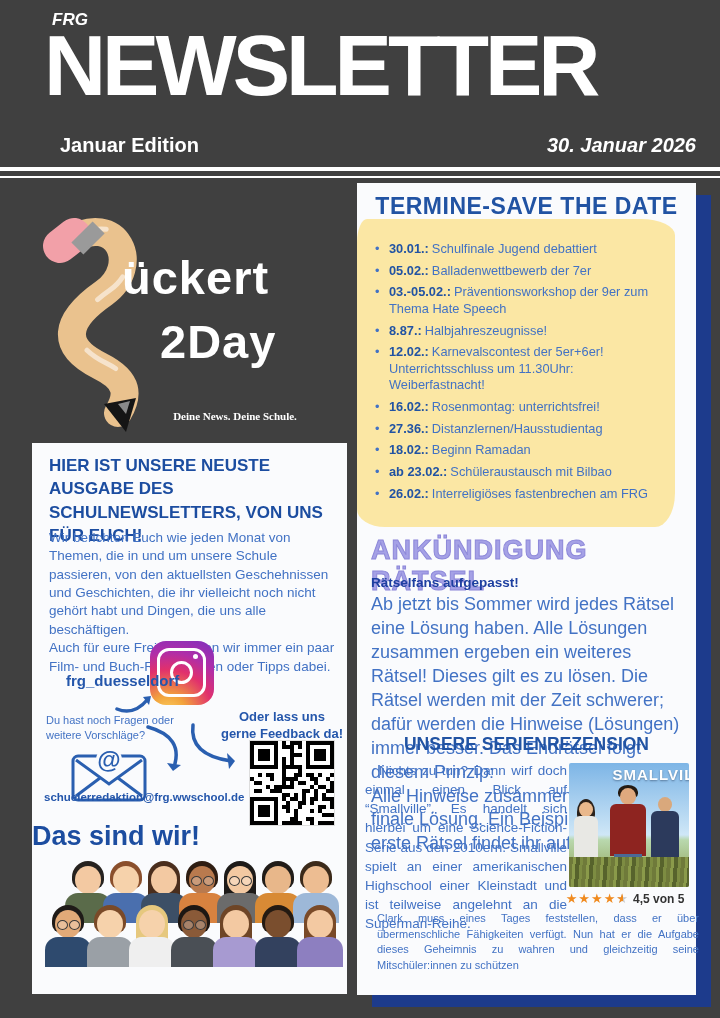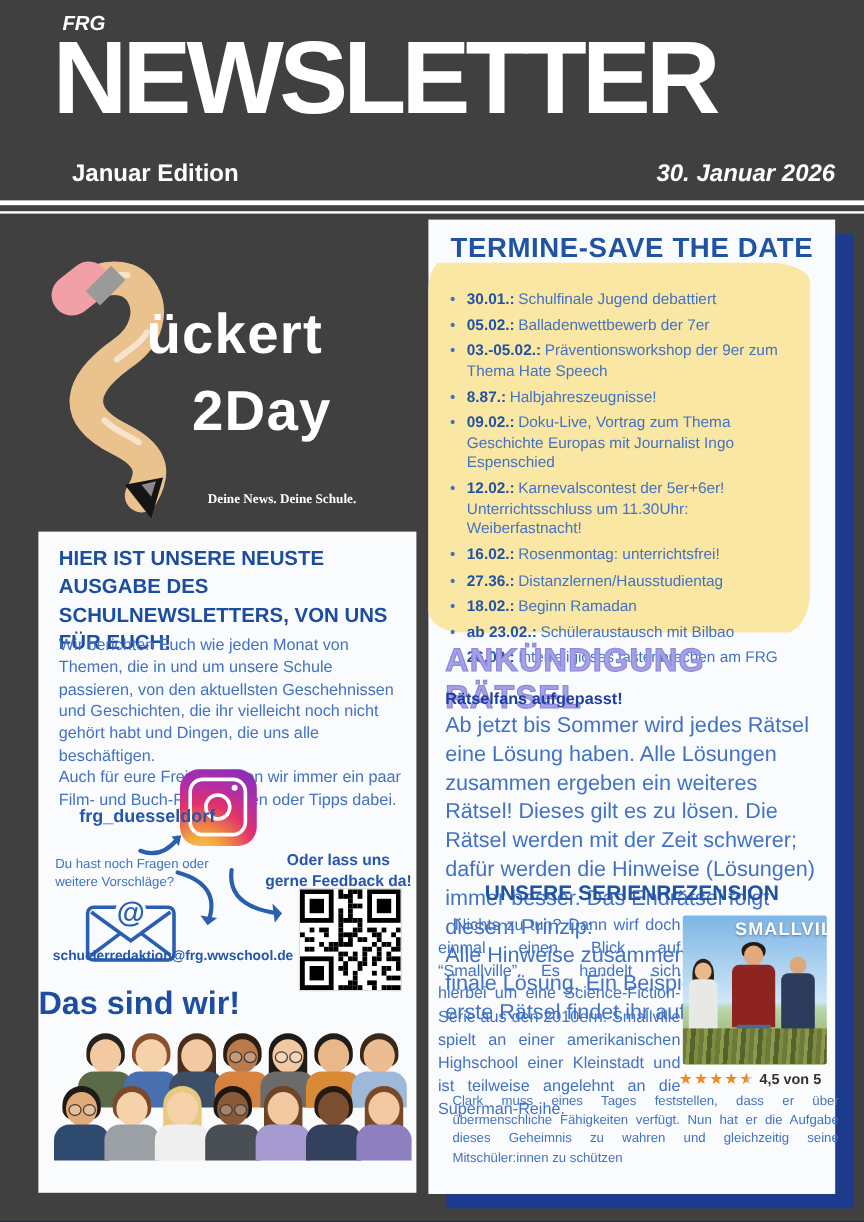--- a/index.html
+++ b/index.html
@@ -359,21 +359,20 @@
   </div>
 
   <div class="abs card right-card">
     <div class="abs termine-title">TERMINE-SAVE THE DATE</div>
     <div class="abs yellow">
       <div class="t-list" id="termine-list">
           <div class="t-item"><span class="t-date">30.01.:</span><span class="t-text">Schulfinale Jugend debattiert</span></div>
           <div class="t-item"><span class="t-date">05.02.:</span><span class="t-text">Balladenwettbewerb der 7er</span></div>
           <div class="t-item"><span class="t-date">03.-05.02.:</span><span class="t-text">Präventionsworkshop der 9er zum Thema Hate Speech</span></div>
           <div class="t-item"><span class="t-date">8.87.:</span><span class="t-text">Halbjahreszeugnisse!</span></div>
-          <div class="t-item"><span class="t-date">09.02.:</span><span class="t-text">Doku-Live, Vortrag zum Thema Geschichte Europas mit Journalist Ingo Espenschied</span></div>
           <div class="t-item"><span class="t-date">12.02.:</span><span class="t-text">Karnevalscontest der 5er+6er! Unterrichtsschluss um 11.30Uhr: Weiberfastnacht!</span></div>
           <div class="t-item"><span class="t-date">16.02.:</span><span class="t-text">Rosenmontag: unterrichtsfrei!</span></div>
           <div class="t-item"><span class="t-date">27.36.:</span><span class="t-text">Distanzlernen/Hausstudientag</span></div>
           <div class="t-item"><span class="t-date">18.02.:</span><span class="t-text">Beginn Ramadan</span></div>
           <div class="t-item"><span class="t-date">ab 23.02.:</span><span class="t-text">Schüleraustausch mit Bilbao</span></div>
           <div class="t-item"><span class="t-date">26.02.:</span><span class="t-text">Interreligiöses fastenbrechen am FRG</span></div>
         </div>
     </div>
 
     <div class="abs raetsel-title">ANKÜNDIGUNG RÄTSEL</div>

